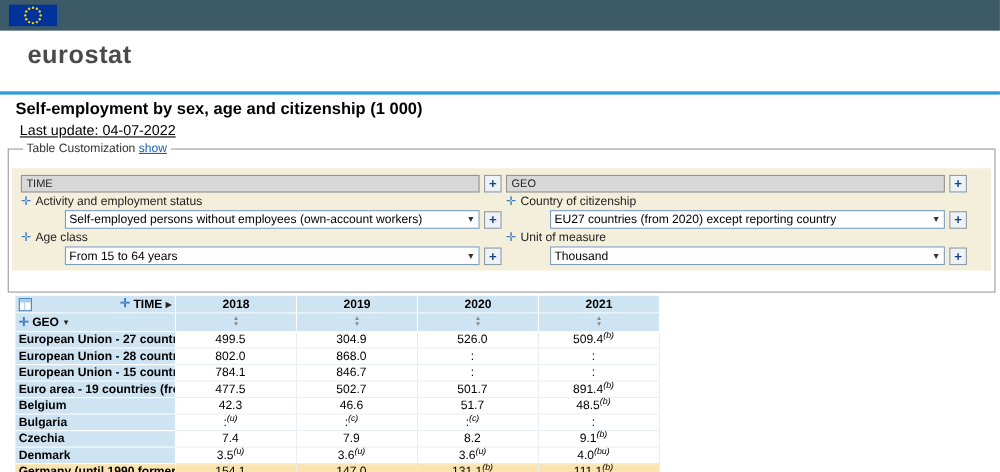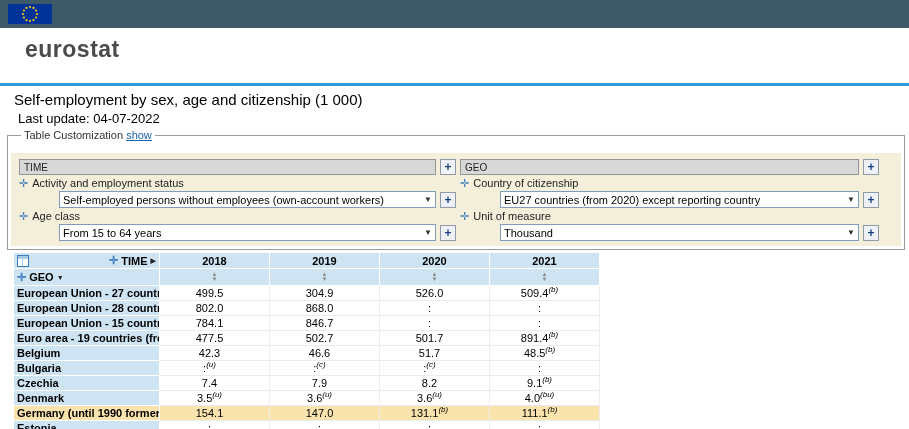--- a/index.html
+++ b/index.html
@@ -8,24 +8,24 @@
 
   .topbar { height: 28px; background: #3d5a68; display: flex; align-items: center; padding-left: 8px; }
   .euflag { display: block; }
 
   .logoband { height: 42px; display: flex; align-items: center; padding-left: 25px; background: #fff; text-align: center; }
   .logo { font-size: 23px; font-weight: bold; color: #4a4a4a; letter-spacing: 0.5px; }
 
   .bluerule { height: 3px; background: #2e9bd6; margin-top: 13px; }
 
   .content { padding: 5px 0 0 14px; }
-  h1.title { font-size: 15px; font-weight: normal; color: #000; line-height: 18px; }
-  .lastupdate { font-size: 13px; color: #000; padding: 2px 0 0 4px; line-height: 16px; }
-
-  fieldset.custom { margin: 2px 4px 0 7px; border: 1px solid #9a9a9a; padding: 12px 3px 3px 3px; }
+  h1.title { font-size: 15px; font-weight: bold; color: #000; line-height: 18px; }
+  .lastupdate { font-size: 13px; color: #000; padding: 2px 0 0 4px; line-height: 16px; text-decoration: underline; }
+
+  fieldset.custom { margin: 2px 4px 0 7px; border: 1px solid #9a9a9a; padding: 12px 3px 19px 3px; }
   fieldset.custom legend { font-size: 11px; color: #333; margin-left: 10px; padding: 0 3px; }
   .showlink { color: #1a5fb0; text-decoration: underline; cursor: pointer; }
 
   .beige { background: #f4efdb; padding: 6px 8px 4px 8px; }
   .cols { display: flex; gap: 4px; }
   .col.left { width: 437px; }
   .col.right { flex: 1; padding-right: 14px; }
 
   .dimrow, .selrow { display: flex; gap: 4px; align-items: center; }
   .dimrow { margin-bottom: 2px; }

